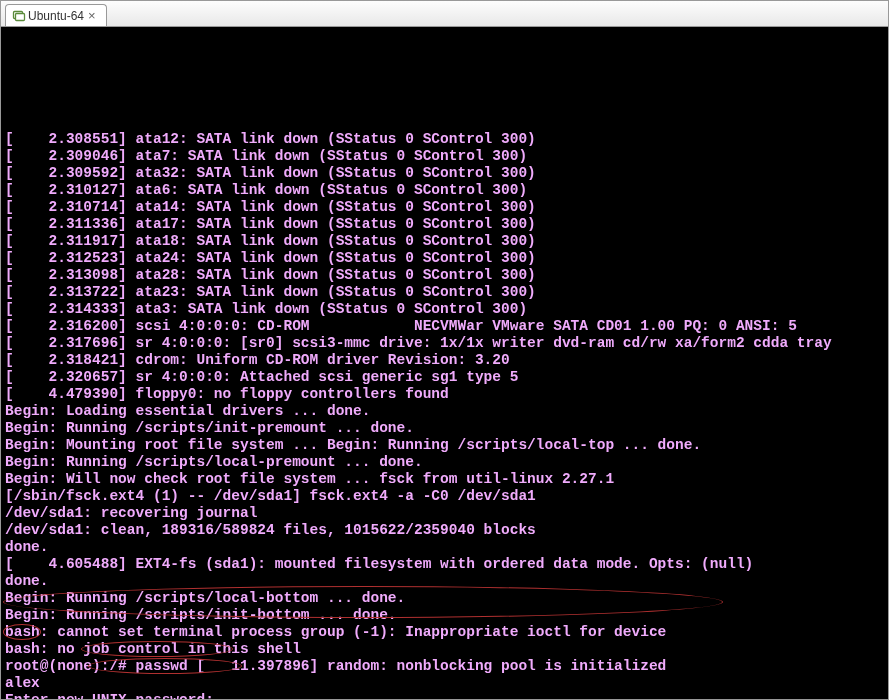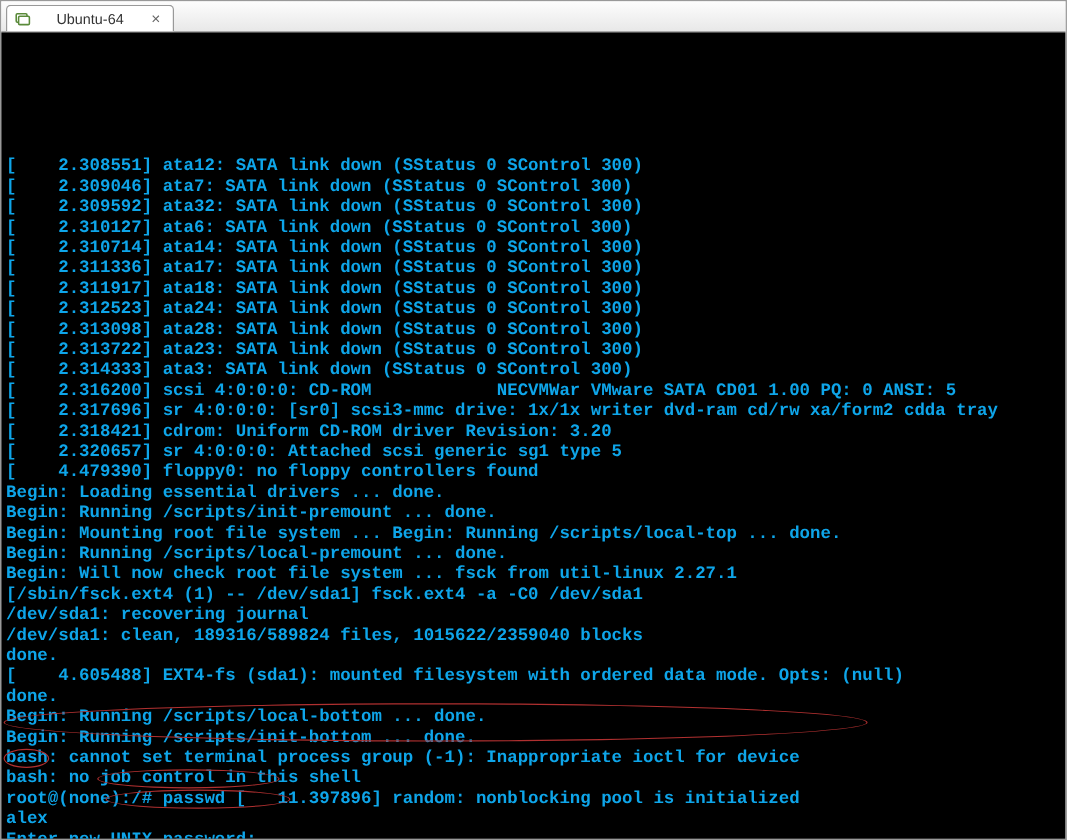--- a/index.html
+++ b/index.html
@@ -15,41 +15,41 @@
     height: 26px;
     background: linear-gradient(#fdfdfd, #e8e8e8);
     border-bottom: 1px solid #999;
     display: flex;
     align-items: flex-end;
     padding-left: 4px;
   }
   .tab {
     display: flex;
     align-items: center;
-    gap: 21px;
+    gap: 2px;
     background: #fff;
     border: 1px solid #999;
     border-bottom: none;
     border-radius: 4px 4px 0 0;
     padding: 3px 8px 3px 6px;
     font-size: 12px;
     color: #333;
     height: 22px;
   }
   .tab svg { display: block; }
   .tab .close {
     font-size: 13px;
     color: #666;
     cursor: pointer;
     line-height: 1;
     padding: 0 2px;
   }
   .console {
     background: #000;
-    color: #0ea5e9;
+    color: #f0abfc;
     font-family: "Consolas","Liberation Mono","Courier New",monospace;
     font-size: 14.5px;
     line-height: 17px;
     letter-spacing: 0px;
     padding: 2px 4px;
     height: calc(700px - 27px);
     white-space: pre;
     overflow: hidden;
     position: relative;
   }

